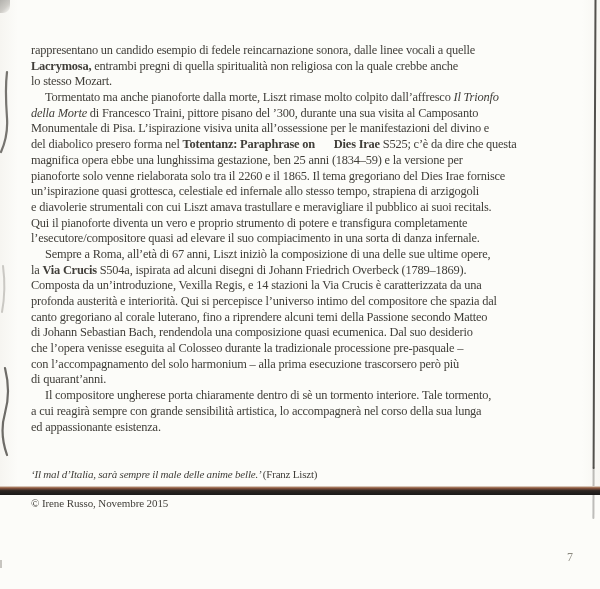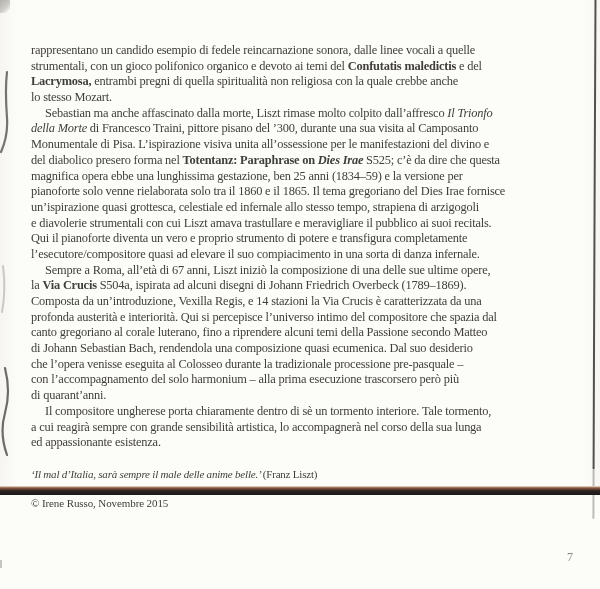--- a/index.html
+++ b/index.html
@@ -23,21 +23,21 @@
   }
   .text-block{
     position:absolute;left:31px;top:43px;width:558px;
     color:var(--text_color);
     font-size:12.4px;letter-spacing:-0.2px;
   }
   .line{height:15.7px;line-height:15.7px;white-space:nowrap;}
   .line.indent{padding-left:14px;}
   .b{font-weight:700;}
   .i{font-style:italic;}
-  .bi{font-weight:700;font-style:italic;}
+  .bi{font-weight:700;margin-left:16px;}
   .quote{
     position:absolute;left:31px;top:466px;white-space:nowrap;
     color:var(--text_color);font-size:11px;letter-spacing:-0.2px;line-height:16px;
   }
   .copyright{
     position:absolute;left:31px;top:495px;white-space:nowrap;
     color:var(--text_color);font-size:11px;letter-spacing:-0.1px;line-height:16px;
   }
   .page-number{
     position:absolute;left:562px;top:550px;width:16px;text-align:center;
@@ -66,29 +66,28 @@
 
   <svg class="left-artifacts" width="18" height="589" viewBox="0 0 18 589" aria-hidden="true">
     <path d="M7,72 C5,88 6,104 7,118 C8,133 5,143 1,152" stroke-width="2.2" opacity="0.8"></path>
     <path d="M3,266 C5,281 5,296 2,312" stroke-width="2" opacity="0.28"></path>
     <path d="M5,368 C9,384 9,399 5,413 C1,427 2,441 7,455" stroke-width="2.2" opacity="0.85"></path>
     <rect x="0" y="560" width="2" height="8" fill="#c7c5c0"></rect>
   </svg>
 
   <div class="text-block" id="text-block">
       <div class="line"><span class="">rappresentano un candido esempio di fedele reincarnazione sonora, dalle linee vocali a quelle</span></div>
-      <div class="line"><span class="">strumentali, con un gioco polifonico organico e devoto ai temi del </span><span class="b">Confutatis maledictis</span><span class=""> e del</span></div>
       <div class="line"><span class="b">Lacrymosa,</span><span class=""> entrambi pregni di quella spiritualità non religiosa con la quale crebbe anche</span></div>
       <div class="line"><span class="">lo stesso Mozart.</span></div>
-      <div class="line indent"><span class="">Sebastian ma anche affascinato dalla morte, Liszt rimase molto colpito dall’affresco </span><span class="i">Il Trionfo</span></div>
+      <div class="line indent"><span class="">Tormentato ma anche pianoforte dalla morte, Liszt rimase molto colpito dall’affresco </span><span class="i">Il Trionfo</span></div>
       <div class="line"><span class="i">della Morte</span><span class=""> di Francesco Traini, pittore pisano del ’300, durante una sua visita al Camposanto</span></div>
       <div class="line"><span class="">Monumentale di Pisa. L’ispirazione visiva unita all’ossessione per le manifestazioni del divino e</span></div>
       <div class="line"><span class="">del diabolico presero forma nel </span><span class="b">Totentanz: Paraphrase on </span><span class="bi">Dies Irae</span><span class=""> S525; c’è da dire che questa</span></div>
       <div class="line"><span class="">magnifica opera ebbe una lunghissima gestazione, ben 25 anni (1834–59) e la versione per</span></div>
-      <div class="line"><span class="">pianoforte solo venne rielaborata solo tra il 1860 e il 1865. Il tema gregoriano del Dies Irae fornisce</span></div>
+      <div class="line"><span class="">pianoforte solo venne rielaborata solo tra il 2260 e il 1865. Il tema gregoriano del Dies Irae fornisce</span></div>
       <div class="line"><span class="">un’ispirazione quasi grottesca, celestiale ed infernale allo stesso tempo, strapiena di arzigogoli</span></div>
       <div class="line"><span class="">e diavolerie strumentali con cui Liszt amava trastullare e meravigliare il pubblico ai suoi recitals.</span></div>
       <div class="line"><span class="">Qui il pianoforte diventa un vero e proprio strumento di potere e transfigura completamente</span></div>
       <div class="line"><span class="">l’esecutore/compositore quasi ad elevare il suo compiacimento in una sorta di danza infernale.</span></div>
       <div class="line indent"><span class="">Sempre a Roma, all’età di 67 anni, Liszt iniziò la composizione di una delle sue ultime opere,</span></div>
       <div class="line"><span class="">la </span><span class="b">Via Crucis</span><span class=""> S504a, ispirata ad alcuni disegni di Johann Friedrich Overbeck (1789–1869).</span></div>
       <div class="line"><span class="">Composta da un’introduzione, Vexilla Regis, e 14 stazioni la Via Crucis è caratterizzata da una</span></div>
       <div class="line"><span class="">profonda austerità e interiorità. Qui si percepisce l’universo intimo del compositore che spazia dal</span></div>
       <div class="line"><span class="">canto gregoriano al corale luterano, fino a riprendere alcuni temi della Passione secondo Matteo</span></div>
       <div class="line"><span class="">di Johann Sebastian Bach, rendendola una composizione quasi ecumenica. Dal suo desiderio</span></div>

